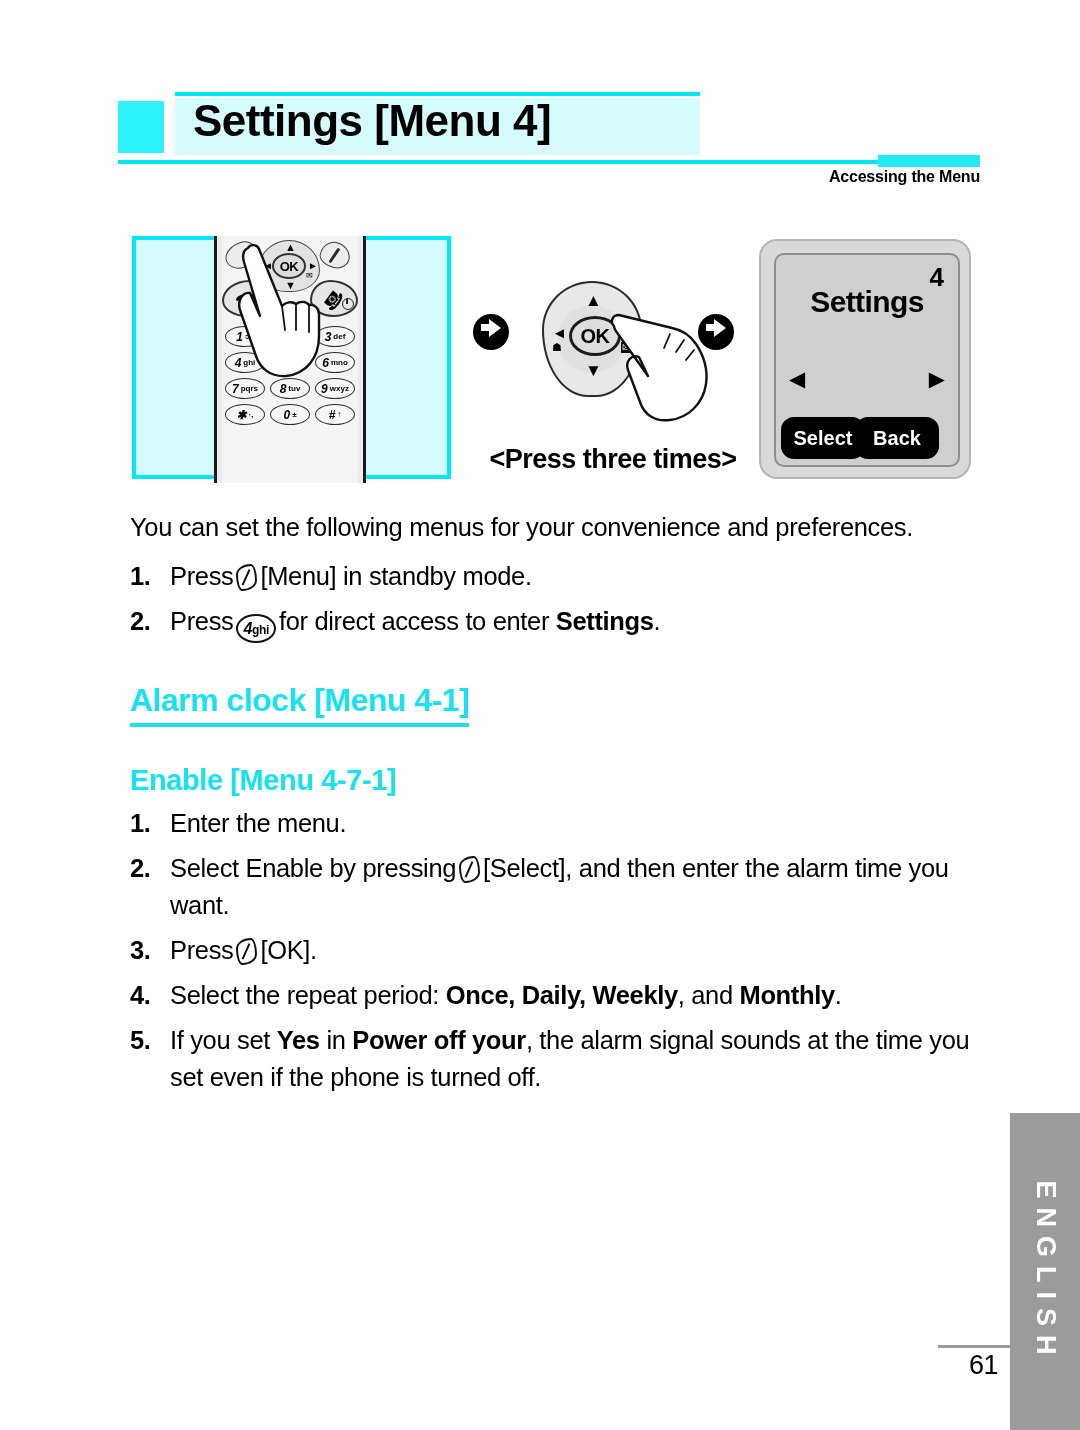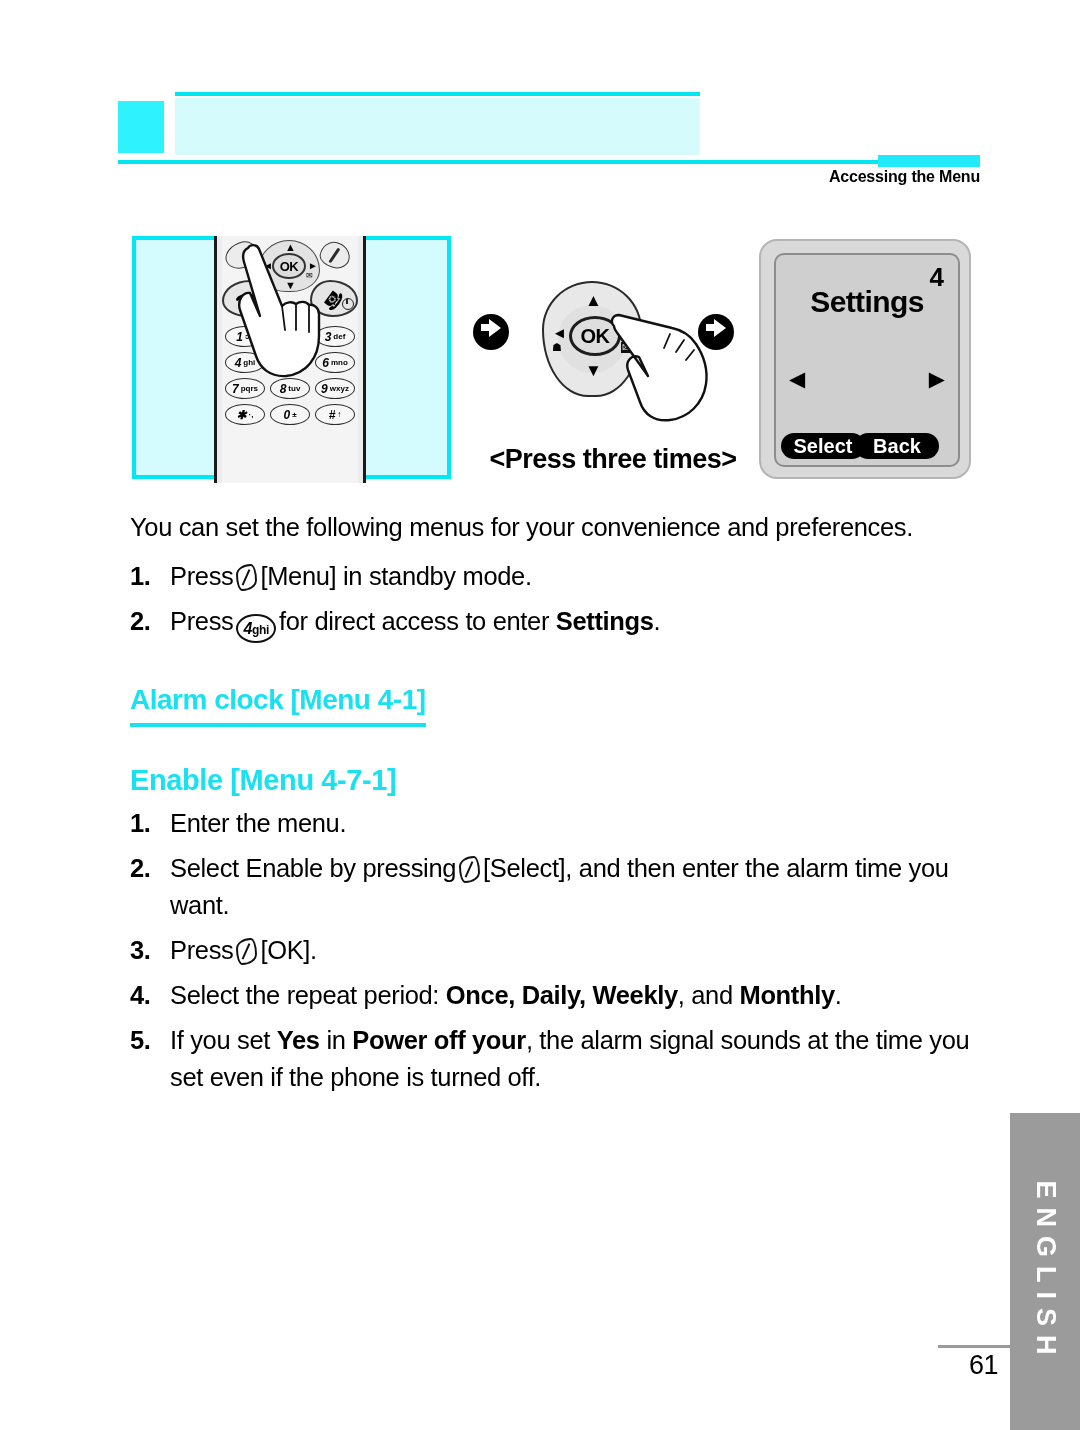--- a/index.html
+++ b/index.html
@@ -321,21 +321,21 @@
   .disp-title {
     position:absolute; left:0; right:0; top:30px;
     text-align:center;
     font-size:30px; font-weight:bold;
     letter-spacing:-0.6px;
   }
   .disp-arr-l { position:absolute; left:13px; top:115px; font-size:21px; line-height:18px;}
   .disp-arr-r { position:absolute; right:13px; top:115px; font-size:21px; line-height:18px;}
   .soft-l, .soft-r {
     position:absolute; bottom:6px;
-    height:26px; background:#000; color:#fff;
+    height:42px; background:#000; color:#fff;
     border-radius:13px;
     font-size:20px; font-weight:bold;
     display:flex; align-items:center; justify-content:center;
   }
   .soft-l { left:5px; width:84px; }
   .soft-r { right:19px; width:84px; }
 
   
   #content {
     position: absolute;
@@ -360,21 +360,21 @@
   .li .num {
     position: absolute;
     left: 0; top: 0;
     font-weight: bold;
   }
   .li.bold-item { font-weight: bold; }
   .li.bold-item .norm { font-weight: normal; }
   b.s { font-weight: bold; }
 
   h2.section {
-    font-size: 28px;
+    font-size: 32px;
     font-weight: bold;
     color: #19e1f0;
     letter-spacing: -0.5px;
     margin: 28px 0 6px 0;
     display: inline-block;
     border-bottom: 4px solid #19e1f0;
     padding-bottom: 2px;
     line-height: 42px;
   }
   h3.subsection {
@@ -450,20 +450,21 @@
     letter-spacing: -0.5px;
   }
 </style>
 </head>
 <body>
 
 <div id="header">
   <div class="hdr-topline"></div>
   <div class="hdr-square"></div>
   <div class="hdr-band"></div>
+  <div class="hdr-title">Settings [Menu 4]</div>
   <div class="hdr-rule-thin"></div>
   <div class="hdr-rule-thick"></div>
 </div>
 <div id="subtitle">Accessing the Menu</div>
 
 <div id="figure-row">
 
   <div class="phone-box">
     <div class="phone-body">
       <div class="phone-shell"></div>

